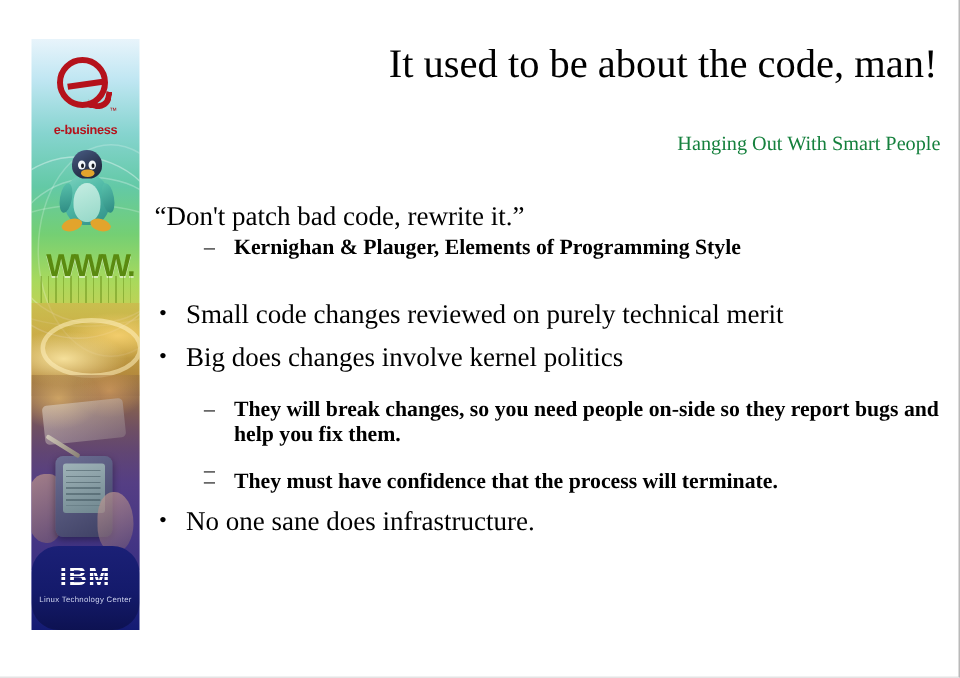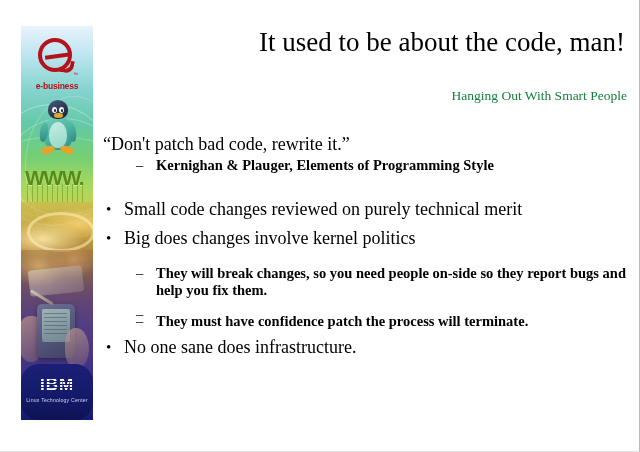--- a/index.html
+++ b/index.html
@@ -190,21 +190,21 @@
   #www {
     position: absolute;
     left: 4px;
     top: 140px;
     width: 64px;
     font-family: "Liberation Sans", sans-serif;
     font-weight: bold;
     font-size: 21px;
     letter-spacing: -1.5px;
     color: #5a8a10;
-    text-align: left;
+    text-align: right;
     text-shadow: 0 1px 0 rgba(255,255,255,0.55);
   }
   #www-streaks {
     position: absolute;
     left: 6px;
     top: 158px;
     width: 60px;
     height: 18px;
     background: repeating-linear-gradient(
       to right,
@@ -518,21 +518,21 @@
     <div class="sp-c"></div>
 
     <div class="lvl2">
       <span class="bdash">–</span>
     </div>
 
     <div class="sp-c"></div>
 
     <div class="lvl2">
       <span class="bdash">–</span>
-      <span>They must have confidence patch the process will terminate.</span>
+      <span>They must have confidence that the process will terminate.</span>
     </div>
 
     <div class="sp-c"></div>
 
     <div class="lvl1 bullet">
       <span class="bdot">•</span>
       <span>No one sane does infrastructure.</span>
     </div>
 
   </div>

